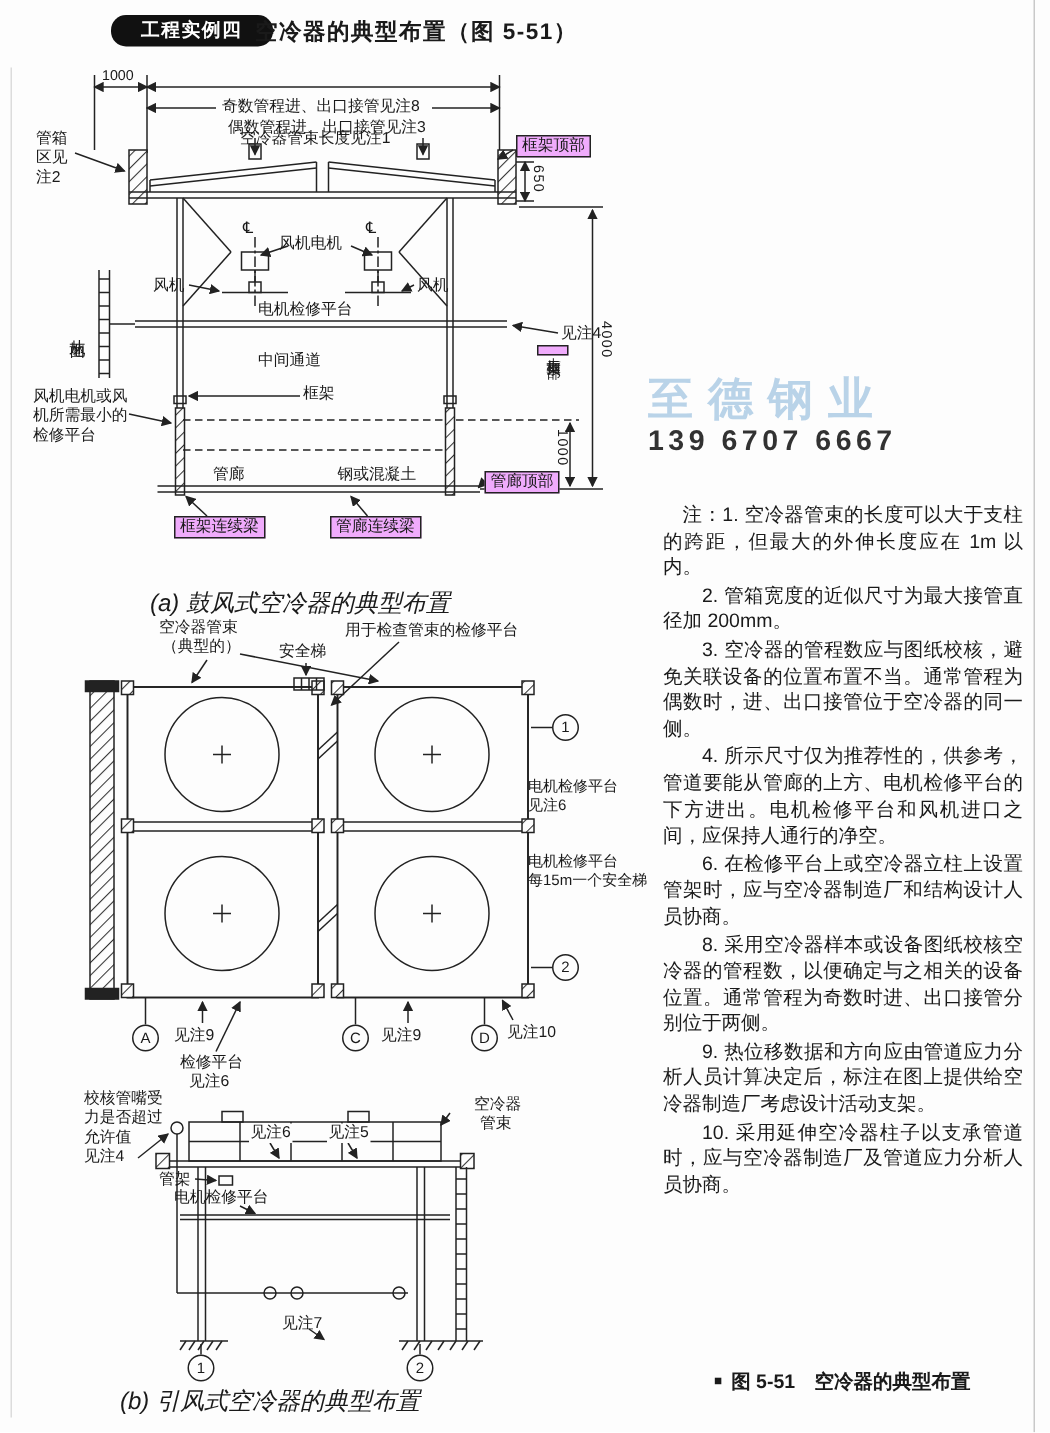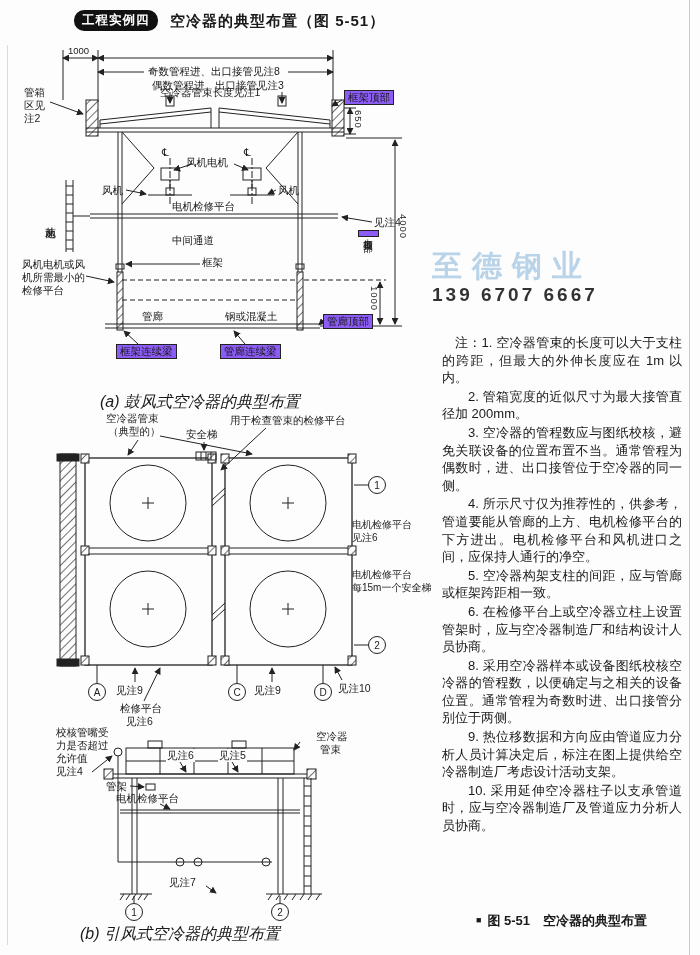--- a/index.html
+++ b/index.html
@@ -1,34 +1,34 @@
 <!DOCTYPE html>
 <html><head>
 <meta charset="utf-8">
 <style>
   html,body{margin:0;padding:0;background:#ffffff;}
   .page{position:relative;width:700px;height:955px;background:#fdfdfd;overflow:hidden;
         font-family:"Liberation Sans","DejaVu Sans",sans-serif;color:#1a1a1a;}
   .edge{position:absolute;background:#c9c9c9;}
   .badge{position:absolute;left:74px;top:10px;background:#111;color:#fff;font-size:12.5px;
-         font-weight:bold;padding:2px 8px;border-radius:10px;letter-spacing:1px;}
+         font-weight:bold;padding:2px 20px;border-radius:10px;letter-spacing:1px;}
   .title{position:absolute;left:170px;top:12px;font-size:15px;font-weight:bold;letter-spacing:1px;}
   .watermark{position:absolute;left:432px;top:246px;font-size:30px;font-weight:bold;
              letter-spacing:10px;opacity:.8;z-index:6;}
   .watermark-phone{position:absolute;left:432px;top:284px;font-size:19px;font-weight:bold;
              letter-spacing:3px;opacity:.8;z-index:6;}
   .diag{position:absolute;}
   .diagA{left:20px;top:34px;width:430px;height:378px;}
   .diagB{left:20px;top:410px;width:430px;height:318px;}
   .diagC{left:20px;top:726px;width:380px;height:215px;}
   .diag svg{position:absolute;left:0;top:0;}
   .lbl{position:absolute;font-size:10.5px;line-height:13px;white-space:nowrap;z-index:3;}
   .wrap{white-space:normal;}
   .bg{background:#fdfdfd;padding:0 1px;}
-  .boxed{border:1px solid #222;padding:0 3px;background:#8b5cf6;}
+  .boxed{border:1px solid #222;padding:0 3px;background:#f0abfc;}
   .vtext{writing-mode:vertical-rl;letter-spacing:1px;}
   .small{font-size:9.5px;}
   .mk{position:absolute;width:17px;text-align:center;font-size:10px;line-height:13px;z-index:3;}
   .caption{position:absolute;font-size:16px;text-align:left;z-index:3;font-style:italic;}
   .notes{position:absolute;left:442px;top:334px;width:240px;z-index:2;}
   .notes p{margin:0 0 1px 0;font-size:13px;line-height:17.6px;text-align:justify;text-indent:2em;}
   .notes p.first{text-indent:1em;}
   .figcap{position:absolute;left:476px;top:912px;font-size:13px;font-weight:bold;z-index:3;}
   .figcap .sq{font-size:9px;vertical-align:2px;margin-right:6px;}
 </style>
@@ -373,32 +373,31 @@
     <div class="lbl" style="left:36px;top:0;">校核管嘴受</div>
     <div class="lbl" style="left:36px;top:13px;">力是否超过</div>
     <div class="lbl" style="left:36px;top:26px;">允许值</div>
     <div class="lbl" style="left:36px;top:39px;">见注4</div>
     <div class="lbl" style="left:296px;top:4px;">空冷器</div>
     <div class="lbl" style="left:300px;top:17px;text-align:center;">管束</div>
     <div class="lbl bg" style="left:146px;top:23px;">见注6</div>
     <div class="lbl bg" style="left:198px;top:23px;">见注5</div>
     <div class="lbl" style="left:86px;top:54px;">管架</div>
     <div class="lbl" style="left:96px;top:66px;">电机检修平台</div>
-    <div class="lbl" style="left:149px;top:150px;text-align:right;">见注7</div>
+    <div class="lbl" style="left:168px;top:150px;text-align:right;">见注7</div>
     <div class="mk" style="left:105.5px;top:179.5px;">1</div>
     <div class="mk" style="left:251.5px;top:179.5px;">2</div>
     <div class="caption" style="left:60px;top:198px;width:260px;">(b) 引风式空冷器的典型布置</div>
   </div>
 
   <div class="notes">
     <p class="first">注：1. 空冷器管束的长度可以大于支柱的跨距，但最大的外伸长度应在 1m 以内。</p>
     <p>2. 管箱宽度的近似尺寸为最大接管直径加 200mm。</p>
     <p>3. 空冷器的管程数应与图纸校核，避免关联设备的位置布置不当。通常管程为偶数时，进、出口接管位于空冷器的同一侧。</p>
     <p>4. 所示尺寸仅为推荐性的，供参考，管道要能从管廊的上方、电机检修平台的下方进出。电机检修平台和风机进口之间，应保持人通行的净空。</p>
-    <p>5. 空冷器构架支柱的间距，应与管廊或框架跨距相一致。</p>
     <p>6. 在检修平台上或空冷器立柱上设置管架时，应与空冷器制造厂和结构设计人员协商。</p>
     <p>8. 采用空冷器样本或设备图纸校核空冷器的管程数，以便确定与之相关的设备位置。通常管程为奇数时进、出口接管分别位于两侧。</p>
     <p>9. 热位移数据和方向应由管道应力分析人员计算决定后，标注在图上提供给空冷器制造厂考虑设计活动支架。</p>
     <p>10. 采用延伸空冷器柱子以支承管道时，应与空冷器制造厂及管道应力分析人员协商。</p>
   </div>
 
   <div class="figcap">
     <span class="sq">■</span><span>图 5-51　空冷器的典型布置</span>
   </div>
 </div>

